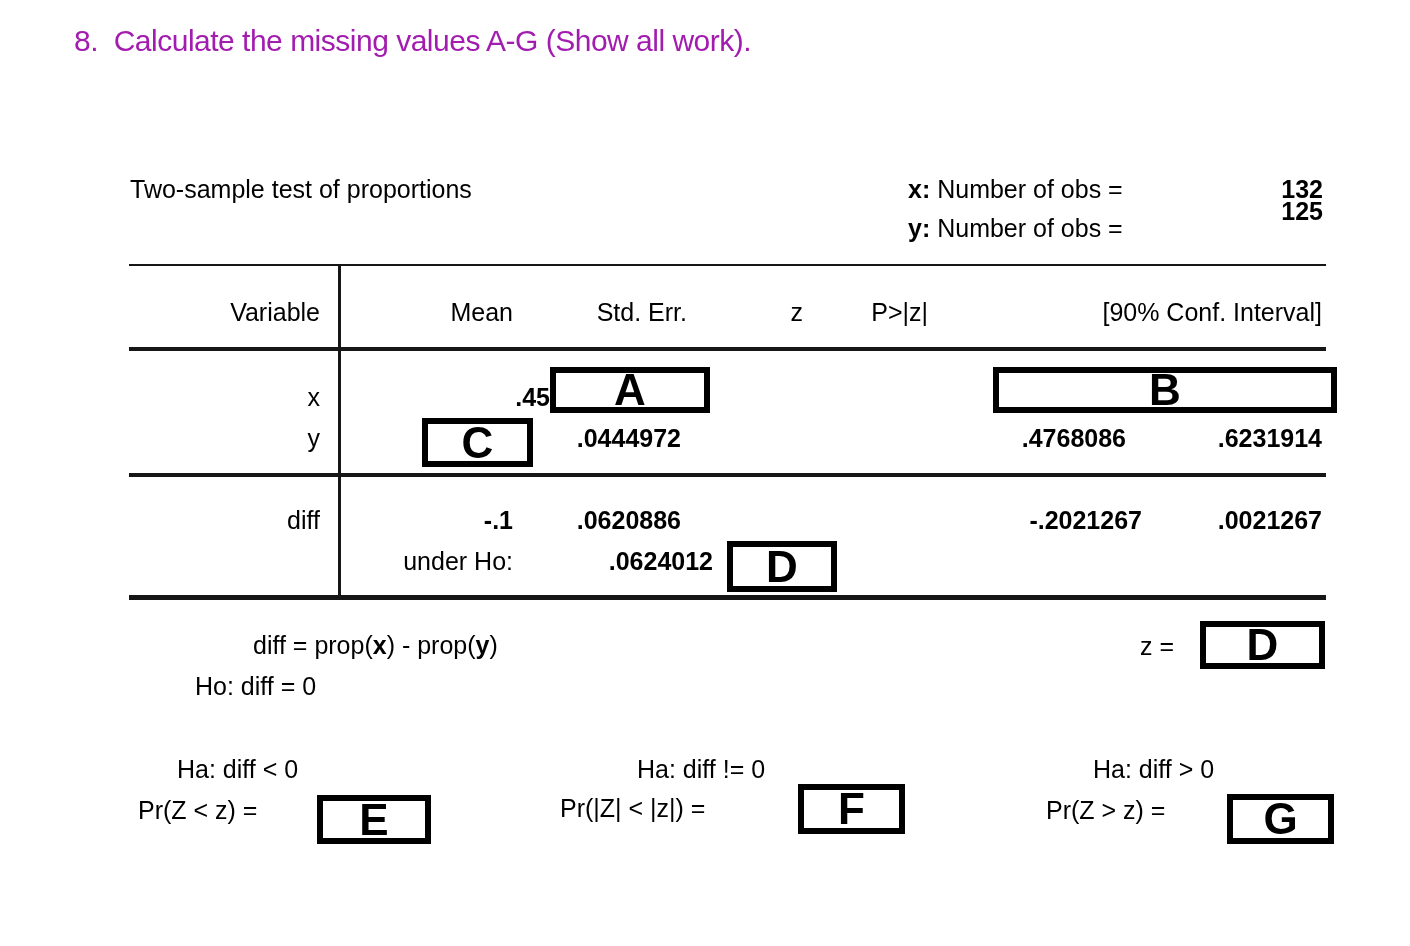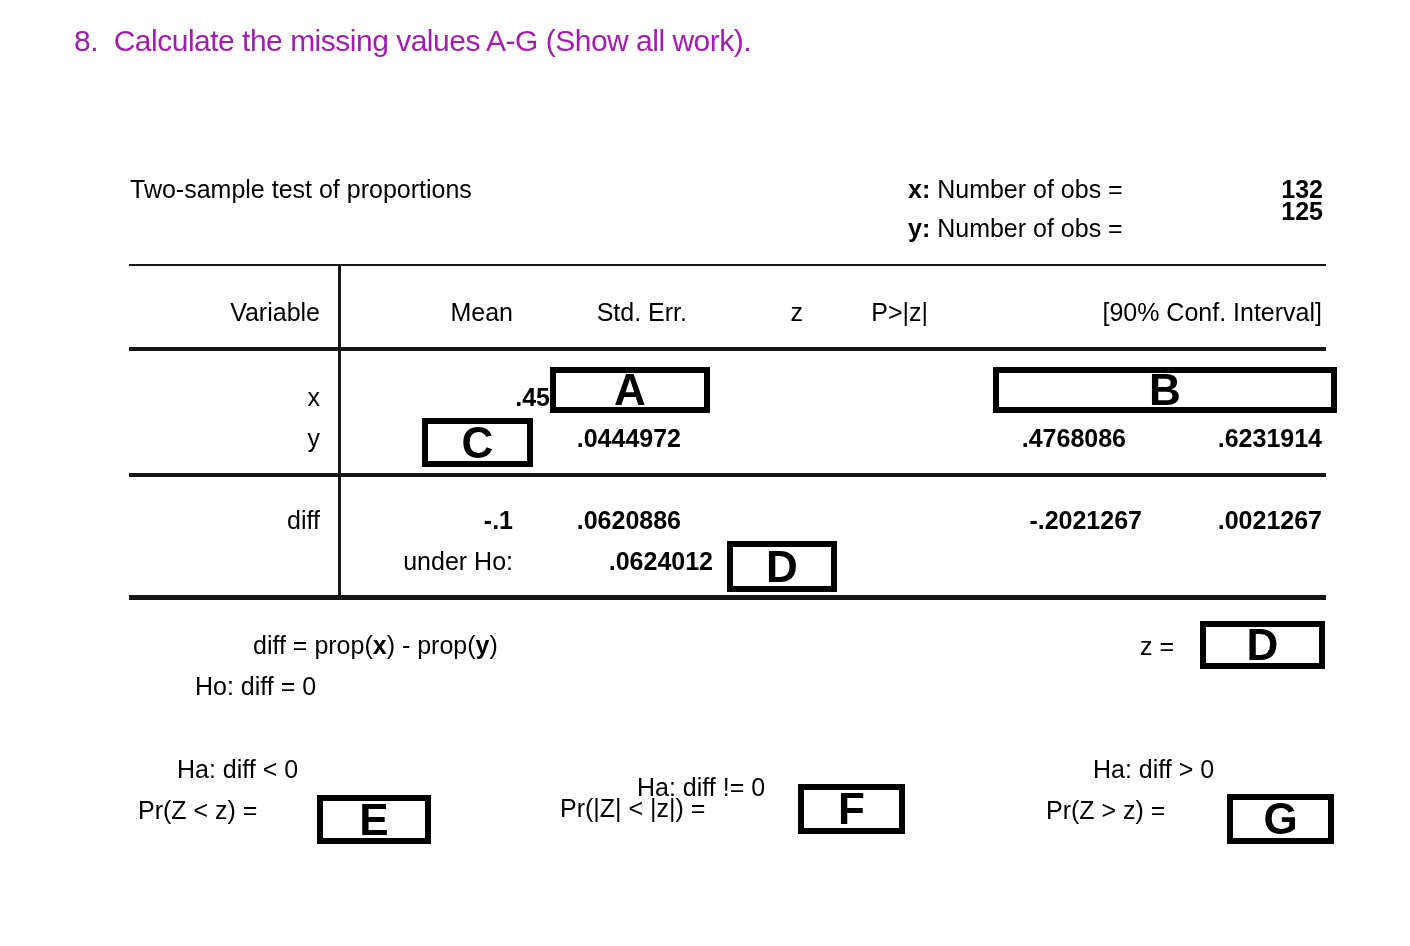--- a/index.html
+++ b/index.html
@@ -82,21 +82,21 @@
       </div>
 
     <span class="mono" style="left:195px;top:671px">Ho: diff = 0</span>
 
     <span class="mono" style="left:177px;top:754px">Ha: diff &lt; 0</span>
     <span class="mono" style="left:138px;top:795px">Pr(Z &lt; z) =</span>
     <div class="abox" style="left:317px;top:795px;width:114px;height:49px">
         <span>E</span>
       </div>
 
-    <span class="mono" style="left:637px;top:772px">Ha: diff != 0</span>
+    <span class="mono" style="left:637px;top:754px">Ha: diff != 0</span>
     <span class="mono" style="left:560px;top:793px">Pr(|Z| &lt; |z|) =</span>
     <div class="abox" style="left:798px;top:784px;width:107px;height:50px">
         <span>F</span>
       </div>
 
     <span class="mono" style="left:1093px;top:754px">Ha: diff &gt; 0</span>
     <span class="mono" style="left:1046px;top:795px">Pr(Z &gt; z) =</span>
     <div class="abox" style="left:1227px;top:794px;width:107px;height:50px">
         <span>G</span>
       </div>

